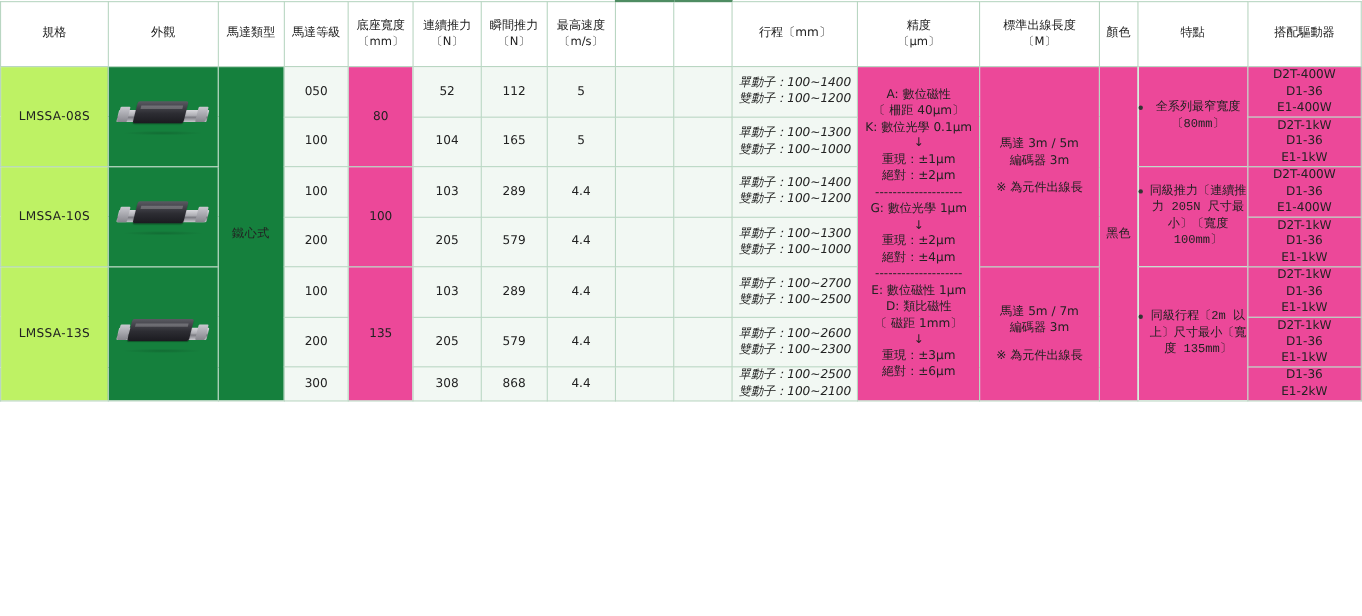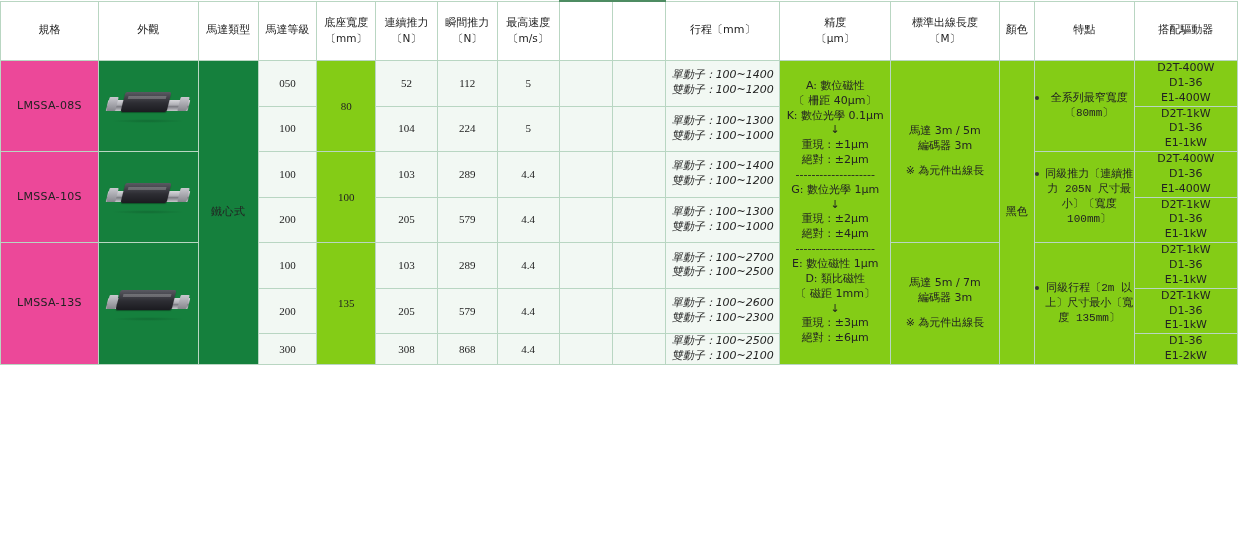--- a/index.html
+++ b/index.html
@@ -51,38 +51,37 @@
     display: block;
     font-size: 10.5px;
     font-weight: normal;
     letter-spacing: 0;
   }
   thead th.blank {
     border-top: 2px solid #4e8c62;
   }
   
   td.model {
-    background: #ec4899;
+    background: #bef264;
     font-size: 13px;
     color: #2e6b46;
     letter-spacing: .3px;
   }
   td.shade {
     background: #15803d;
   }
   td.light {
     background: #f2f8f3;
   }
   td.white {
-    background: #84cc16;
+    background: #ec4899;
   }
   td.num {
     font-size: 12px;
     color: #222;
-    font-family: Liberation Serif, serif;
   }
   td.vtext {
     font-size: 12px;
     letter-spacing: .5px;
   }
   td.stroke {
     font-size: 10px;
     text-align: left;
     padding: 0 6px 0 10px;
     white-space: nowrap;
@@ -333,21 +332,21 @@
         <td class="white drive">
           <div>D2T-400W</div>
           <div>D1-36</div>
           <div>E1-400W</div>
         </td>
       </tr>
 
       <tr>
         <td class="light num">100</td>
         <td class="light num">104</td>
-        <td class="light num">224</td>
+        <td class="light num">165</td>
         <td class="light num">5</td>
         <td class="light"></td>
         <td class="light"></td>
         <td class="light stroke">
           <div>單動子：100~1300</div>
           <div>雙動子：100~1000</div>
         </td>
         <td class="white drive">
           <div>D2T-1kW</div>
           <div>D1-36</div>

